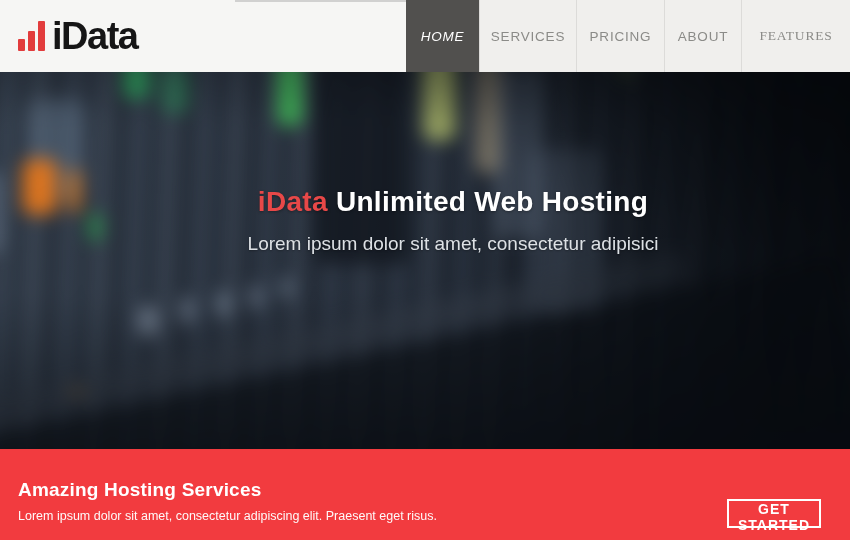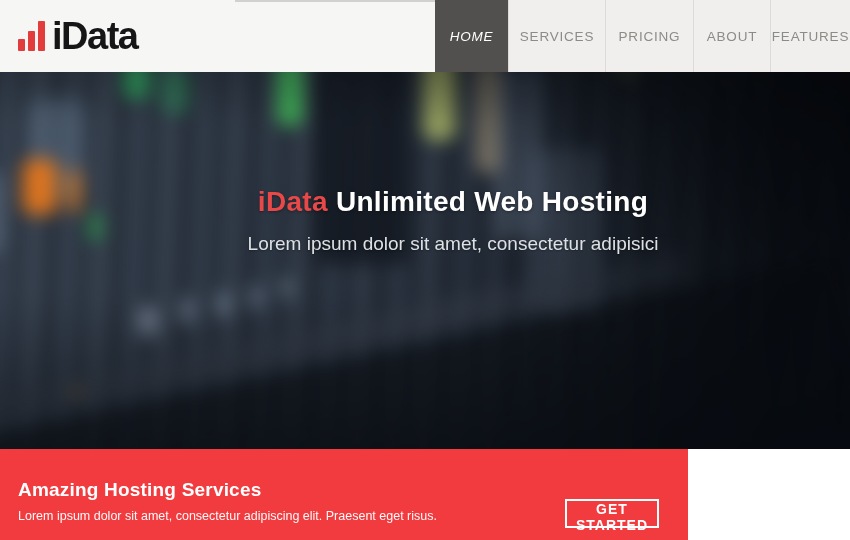--- a/index.html
+++ b/index.html
@@ -23,21 +23,21 @@
 
   .nav { position:absolute; right:0; top:0; height:72px; display:flex;
          background:#f0efed; }
   .nav-item { display:flex; align-items:center; justify-content:center;
               font-size:13.5px; letter-spacing:.8px; color:#8b8b88;
               border-left:1px solid #dcdbd9; cursor:pointer; }
   .nav-item:nth-child(1){ width:73px; border-left:none;font-style:italic; }
   .nav-item:nth-child(2){ width:97px; }
   .nav-item:nth-child(3){ width:88px; }
   .nav-item:nth-child(4){ width:77px; }
-  .nav-item:nth-child(5){ width:80px; }
+  .nav-item:nth-child(5){ width:109px;font-family:Liberation Serif, serif; }
   .nav-item.active { background:#51504e; color:#ffffff; border-left:none; }
 
   
   .hero { position:absolute; top:72px; left:0; width:850px; height:377px;
           background:linear-gradient(103deg,#36414f 0%,#2b3441 38%,#232b37 62%,#10151d 100%);
           overflow:hidden; }
   .hero-bg { position:absolute; left:-18px; top:-18px; right:-18px; bottom:-18px;
              filter:blur(9px); transform:scale(1.03); }
   .hero-bg > div { position:absolute; border-radius:10px; }
   .stripes { left:0; top:0; width:105%; height:100%; border-radius:0 !important;
@@ -86,21 +86,21 @@
 
   .hero-content { position:absolute; left:0; top:0; width:100%; height:100%;
                   z-index:2; text-align:center;margin-left:28px; }
   .hero-title { margin-top:114px; font-size:28px; font-weight:bold; color:#ffffff;
                 letter-spacing:.3px; text-shadow:0 1px 3px rgba(0,0,0,.35); }
   .hero-title .hl { color:#e84848; }
   .hero-sub { margin-top:13px; font-size:19px; line-height:26px; color:#dde1e5;
               text-shadow:0 1px 2px rgba(0,0,0,.3); }
 
   
-  .cta-bar { position:absolute; top:449px; left:0; width:688px; height:91px;
+  .cta-bar { position:absolute; top:449px; left:0; width:850px; height:91px;
              background:#f23b3f; z-index:30;padding-left:34px; }
   .cta-heading { position:absolute; left:18px; top:30px; font-size:19px;
                  font-weight:bold; color:#ffffff; letter-spacing:.2px; }
   .cta-text { position:absolute; left:18px; top:60px; font-size:12.5px;
               color:#ffffff; opacity:.97; }
   .cta-button { position:absolute; right:29px; top:35px; width:94px; height:29px;
                 background:transparent; border:2px solid #ffffff; color:#ffffff;
                 font-family:"Liberation Sans", sans-serif; font-size:14px;
                 font-weight:bold; letter-spacing:1px; cursor:pointer;margin-top:15px; }
 </style>

